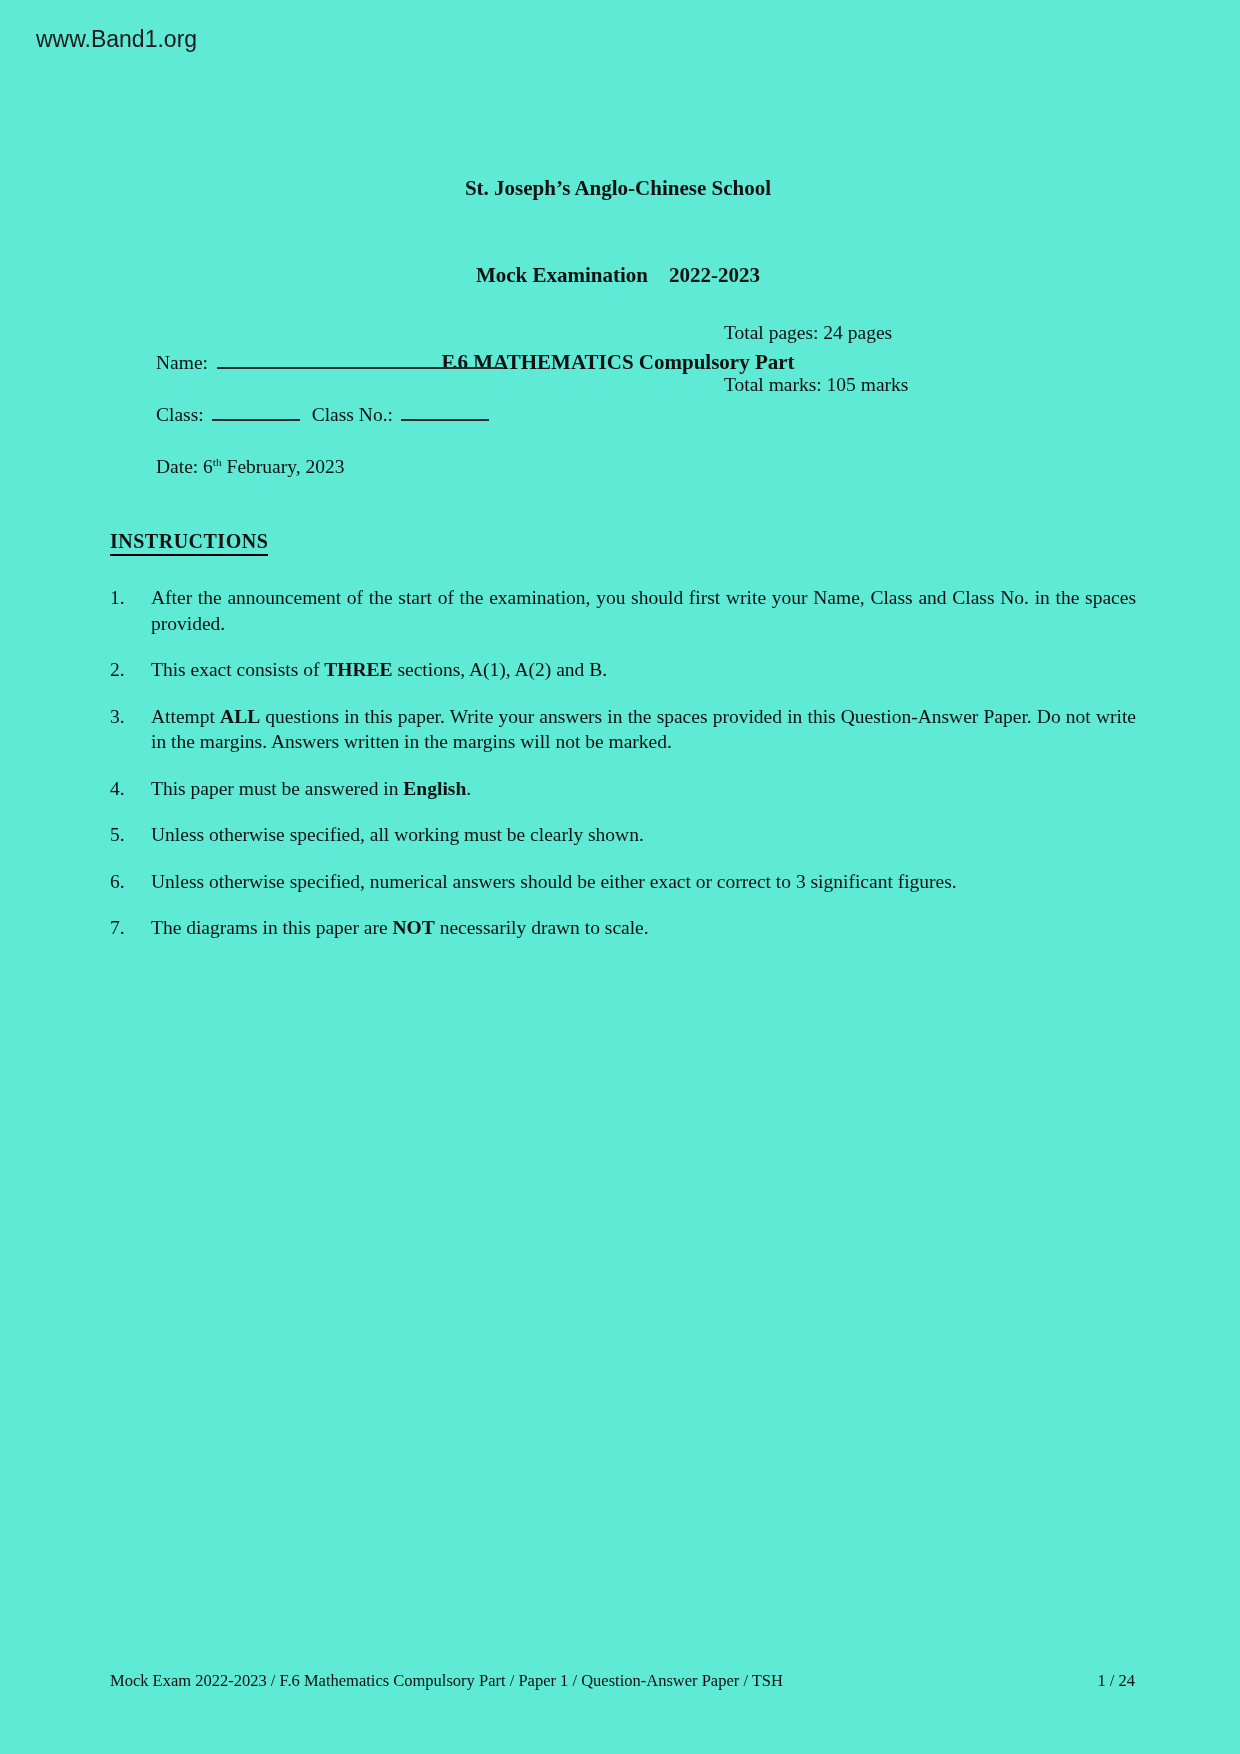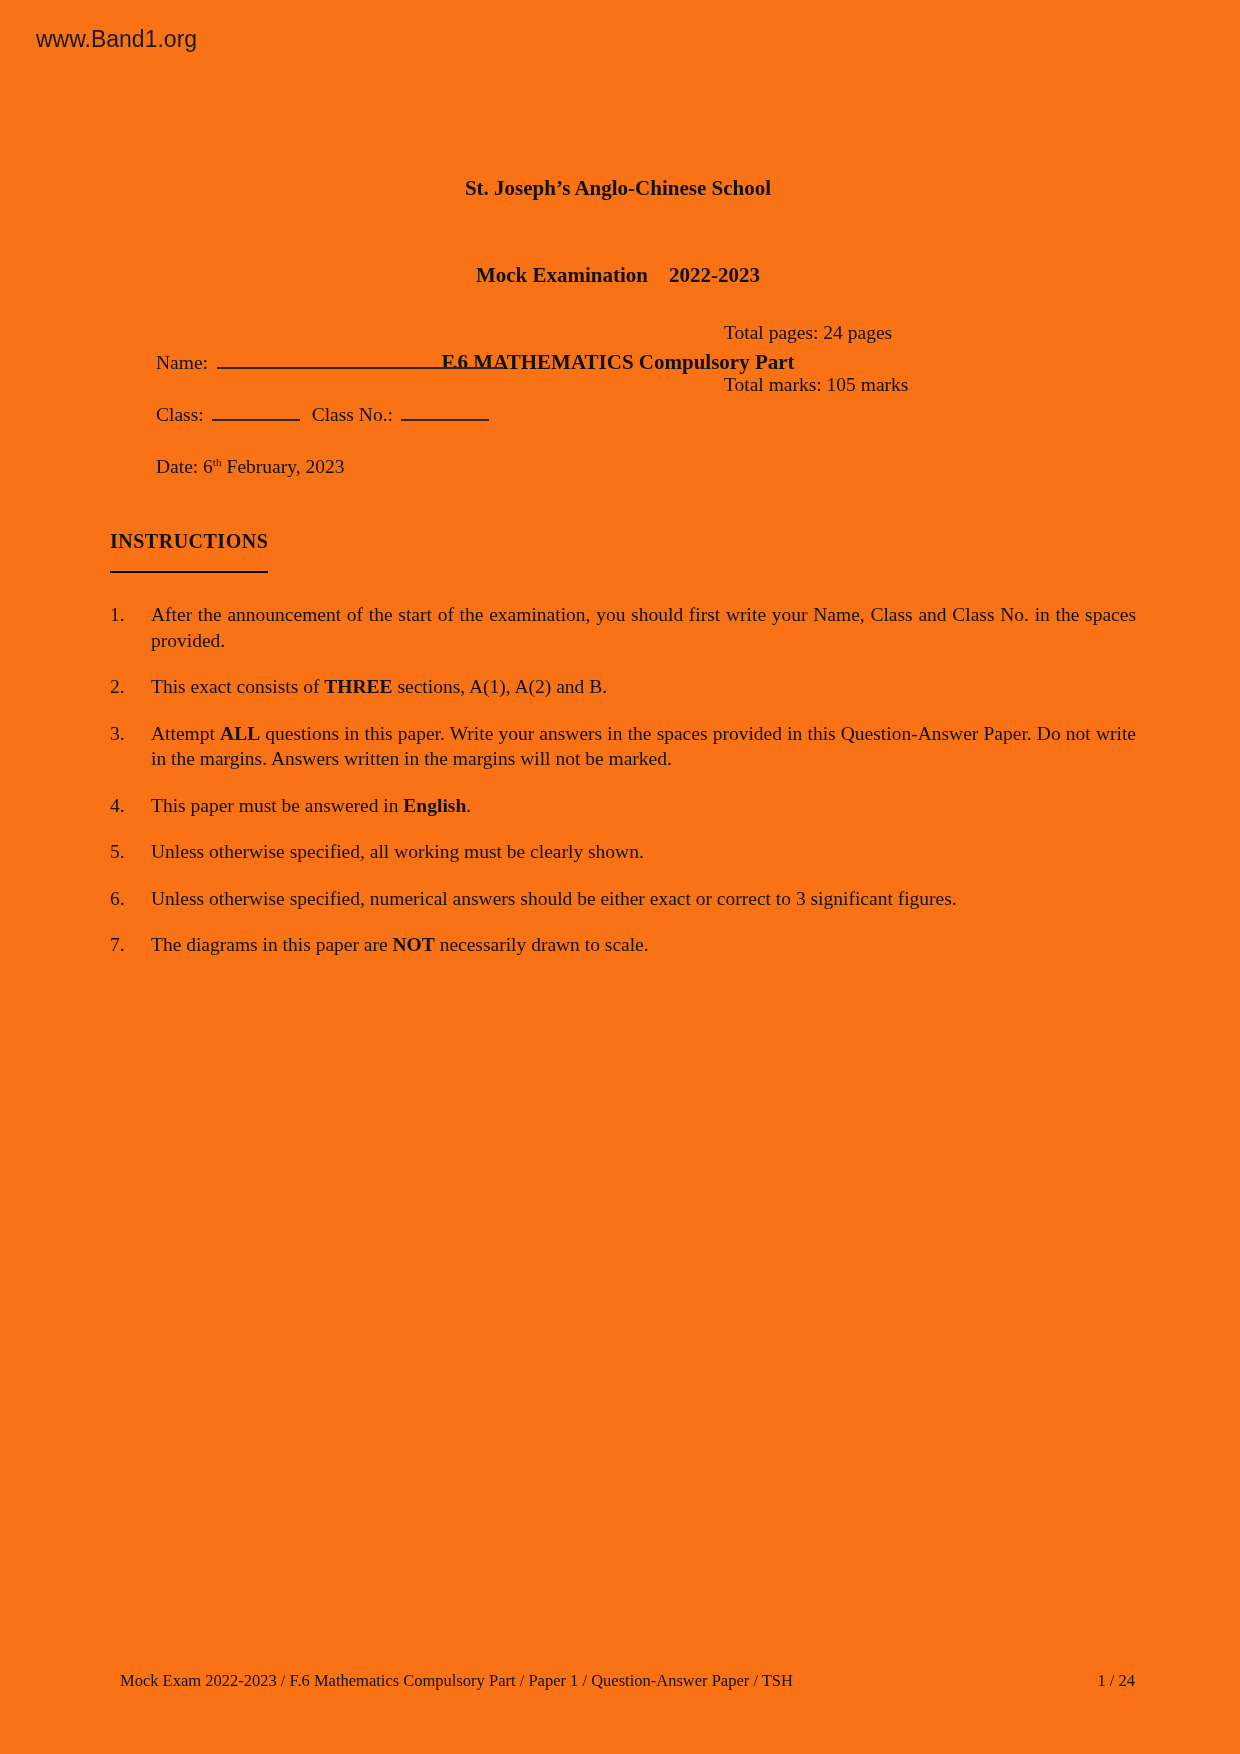--- a/index.html
+++ b/index.html
@@ -1,21 +1,21 @@
 <!DOCTYPE html>
 <html><head>
 <meta charset="utf-8">
 <style>
   * { margin: 0; padding: 0; box-sizing: border-box; }
   html, body { background: #e8e8e8; }
   .page {
     position: relative;
     width: 1240px;
     height: 1754px;
-    background: #f97316;
+    background: #5eead4;
     color: #111;
     font-family: "Liberation Serif", serif;
     overflow: hidden;
     margin: 0 auto;
   }
   .watermark {
     position: absolute;
     top: 26px;
     left: 36px;
     font-family: "Liberation Sans", sans-serif;
@@ -60,21 +60,21 @@
     top: 530px;
     left: 110px;
     width: 1026px;
   }
   .instructions-heading {
     display: inline-block;
     font-weight: bold;
     font-size: 20px;
     letter-spacing: 0.5px;
     border-bottom: 2.5px solid #000;
-    padding-bottom: 18px;
+    padding-bottom: 1px;
   }
   .inst-list { margin-top: 29px; }
   .li {
     display: flex;
     align-items: flex-start;
     margin-bottom: 21px;
     font-size: 19.5px;
     line-height: 25.5px;
   }
   .li .num {
@@ -86,21 +86,21 @@
   }
   .li .txt b { font-weight: bold; }
   .footer {
     position: absolute;
     top: 1671px;
     left: 110px;
     right: 105px;
     font-size: 16.5px;
     color: #111;
   }
-  .footer-left { float: left; margin-left: 10px; }
+  .footer-left { float: left; }
   .footer-right { float: right; }
 </style>
 </head>
 <body>
 
 <div class="page">
 
   <div class="watermark">www.Band1.org</div>
 
   <div class="title-block">

